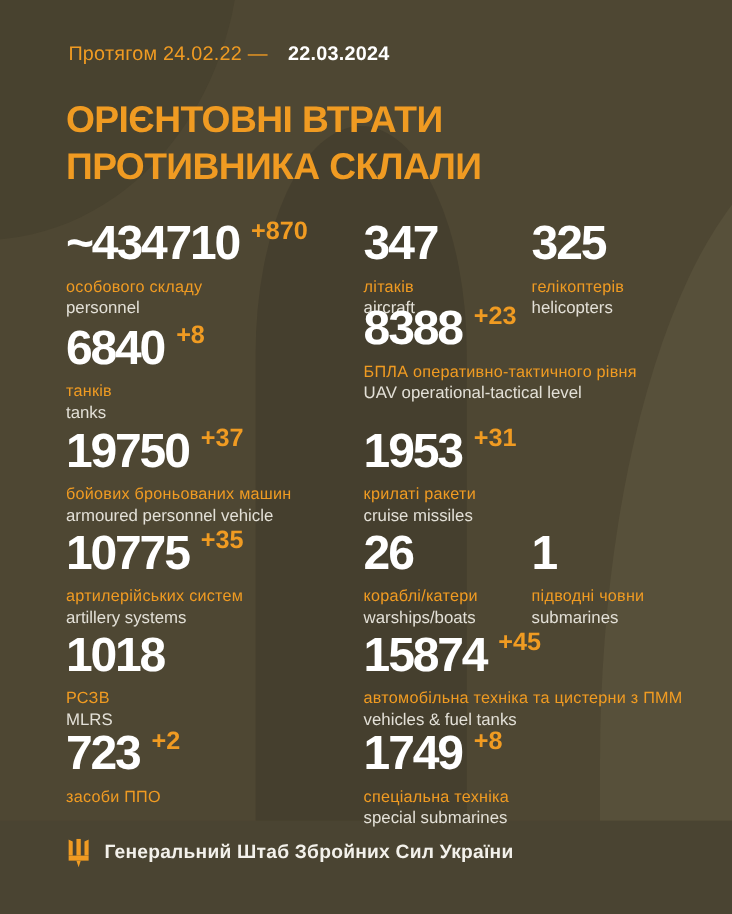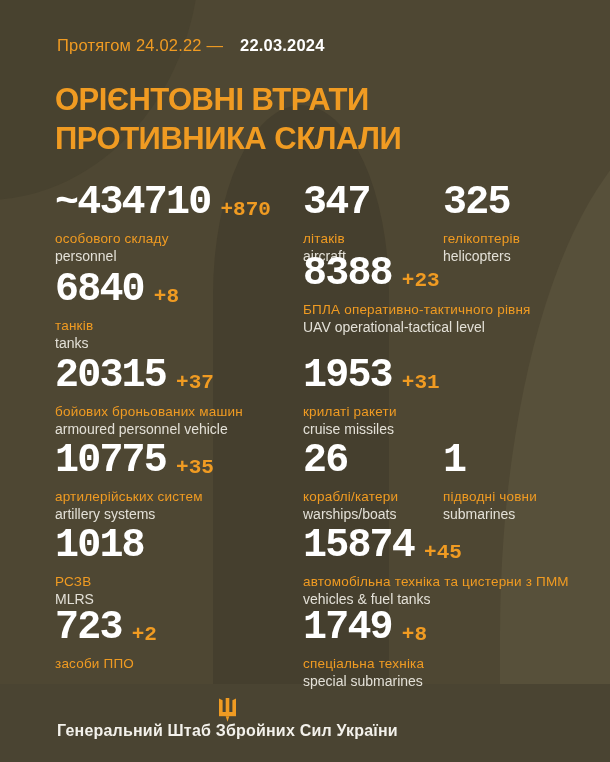--- a/index.html
+++ b/index.html
@@ -48,21 +48,21 @@
   h1.title {
     position:absolute; left:55px; top:80px;
     color:var(--accent);
     font-size:31px; line-height:39px; font-weight:800;
     letter-spacing:-0.5px;
     text-transform:uppercase;
   }
 
   
   .stat { position:absolute; white-space:nowrap; }
-  .value-row { display:flex; align-items:flex-end;font-family:Liberation Mono, monospace; }
+  .value-row { display:flex; align-items:flex-start; }
   .value {
     color:var(--num); font-weight:800; font-size:40px; line-height:40px;
     letter-spacing:-1.8px;
   }
   .delta {
     color:var(--accent); font-weight:700; font-size:21px;
     margin-left:10px; position:relative; top:-2px; letter-spacing:0;
   }
   .label-ua {
     color:var(--accent); font-weight:400; font-size:13.5px; line-height:17px;
@@ -74,21 +74,21 @@
   .r1c1{left:55px;top:183px} .r1c2{left:303px;top:183px} .r1c3{left:443px;top:183px}
   .r2c1{left:55px;top:270px} .r2c2{left:303px;top:254px}
   .r3c1{left:55px;top:356px} .r3c2{left:303px;top:356px}
   .r4c1{left:55px;top:441px} .r4c2{left:303px;top:441px} .r4c3{left:443px;top:441px}
   .r5c1{left:55px;top:526px} .r5c2{left:303px;top:526px}
   .r6c1{left:55px;top:608px} .r6c2{left:303px;top:608px}
 
   
   .footer {
     position:absolute; left:57px; top:698px; height:26px;
-    display:flex; align-items:center; flex-direction:column;
+    display:flex; align-items:center; gap:13px;
   }
   .tryzub { width:17px; height:24px; flex:0 0 auto; }
   .footer-text {
     color:#F3F1EB; font-weight:700; font-size:16px; letter-spacing:0.2px;
     white-space:nowrap;
   }
 </style>
 </head>
 <body style="background: rgb(78, 71, 51);">
 
@@ -144,21 +144,21 @@
 <div class="stat r2c2">
   <div class="value-row">
       <span class="value">8388</span>
       <span class="delta">+23</span>
     </div>
   <div class="label-ua">БПЛА оперативно-тактичного рівня</div>
   <div class="label-en">UAV operational-tactical level</div>
 </div>
 <div class="stat r3c1">
   <div class="value-row">
-      <span class="value">20315</span>
+      <span class="value">19750</span>
       <span class="delta">+37</span>
     </div>
   <div class="label-ua">бойових броньованих машин</div>
   <div class="label-en">armoured personnel vehicle</div>
 </div>
 <div class="stat r3c2">
   <div class="value-row">
       <span class="value">1953</span>
       <span class="delta">+31</span>
     </div>

